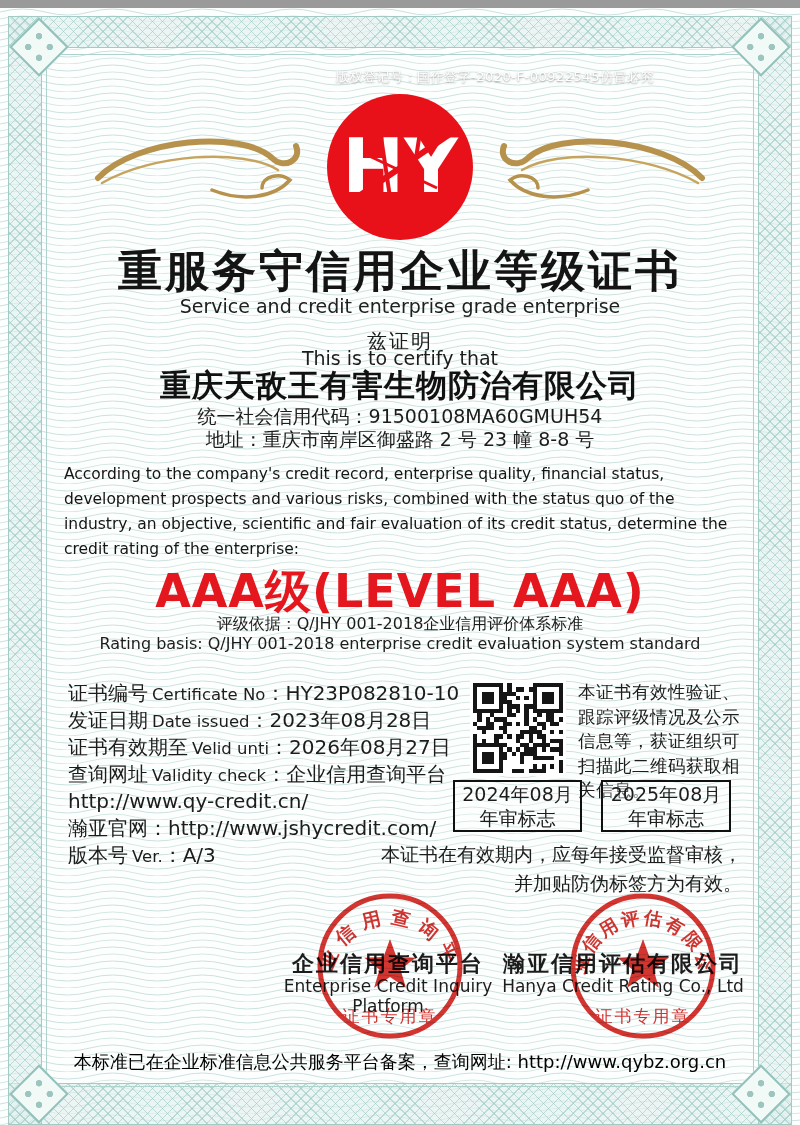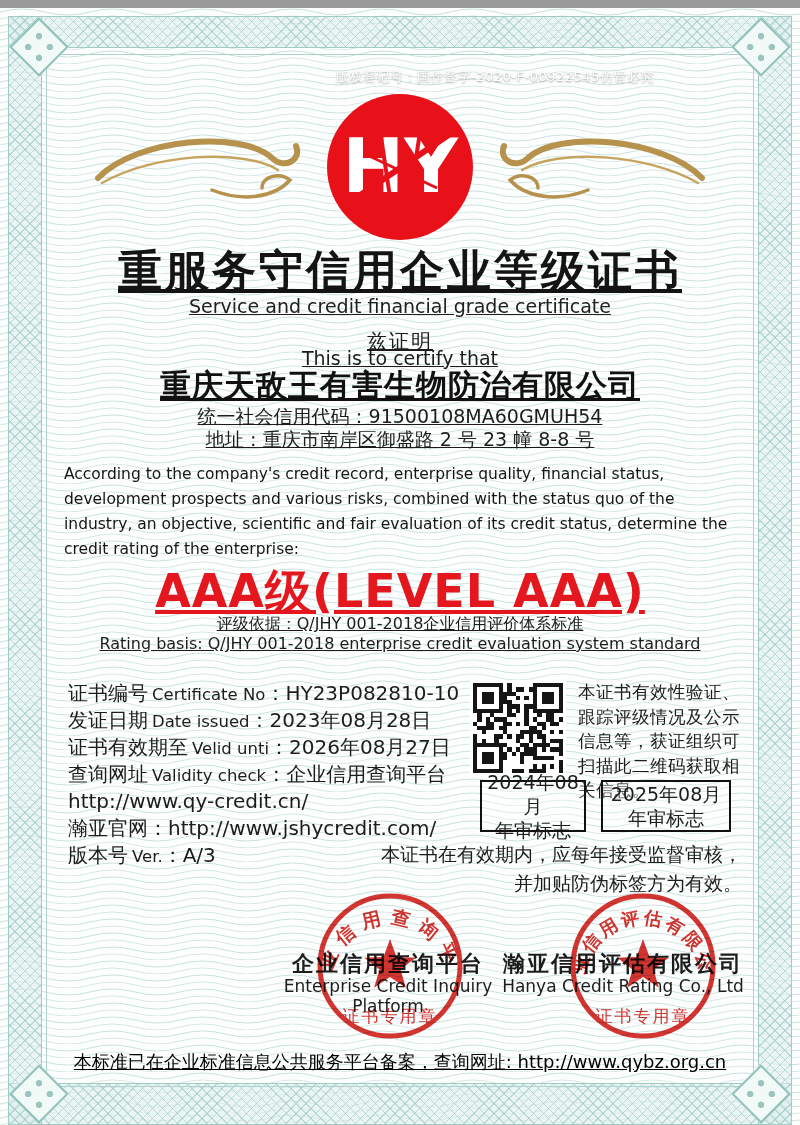--- a/index.html
+++ b/index.html
@@ -27,21 +27,21 @@
         background-image:
           radial-gradient(circle at 30% 30%, #9cc5bf 3px, transparent 3.5px),
           radial-gradient(circle at 70% 30%, #9cc5bf 3px, transparent 3.5px),
           radial-gradient(circle at 30% 70%, #9cc5bf 3px, transparent 3.5px),
           radial-gradient(circle at 70% 70%, #9cc5bf 3px, transparent 3.5px);}
   .corner-tl{left:6px;top:6px;} .corner-tr{right:6px;top:6px;}
   .corner-bl{left:6px;bottom:6px;} .corner-br{right:6px;bottom:6px;}
   .inner-frame{position:absolute;inset:46px;border:1px solid #aed2cc;z-index:1;pointer-events:none;}
 
   .abs{position:absolute;z-index:2;}
-  .ctr{left:0;right:0;text-align:center;text-decoration:underline;}
+  .ctr{left:0;right:0;text-align:center;}
 
   .copyright{top:60px;left:190px;right:0;text-align:center;font-size:13px;color:#fff;
              text-shadow:0 1px 2px rgba(90,90,90,.6);letter-spacing:.5px;}
   .logo{top:84px;left:325px;width:150px;height:150px;}
   .flourish{top:120px;width:235px;height:78px;}
   .flourish.fl-left{left:92px;} .flourish.fl-right{right:92px;transform:scaleX(-1);}
 
   .title-zh{top:234px;font-size:44px;font-weight:700;letter-spacing:3px;color:#141414;}
   .title-en{top:287px;font-size:19px;color:#202020;}
   .certify-zh{top:320px;font-size:20px;letter-spacing:2px;}
@@ -65,21 +65,21 @@
   .details .val{font-size:20px;}
 
   .qr-box{top:672px;left:470px;width:96px;height:96px;background:#fff;padding:3px;}
   .qr-box svg{width:100%;height:100%;display:block;}
   .qr-note{top:672px;left:578px;width:168px;text-align:left;
            font-size:17.5px;line-height:24.5px;letter-spacing:.5px;}
 
   .mark-box{top:772px;height:52px;border:2px solid #101010;background:rgba(255,255,255,.25);
             display:flex;flex-direction:column;justify-content:center;text-align:center;
             font-size:19px;line-height:24px;}
-  .mark-1{left:480px;width:106px;} .mark-2{left:601px;width:130px;}
+  .mark-1{left:453px;width:129px;} .mark-2{left:601px;width:130px;}
 
   .supervision{top:832px;right:58px;width:420px;text-align:right;font-size:19px;line-height:29px;}
 
   .stamp{width:150px;height:150px;z-index:3;mix-blend-mode:multiply;opacity:.92;}
   .stamp-1{left:315px;top:883px;} .stamp-2{left:568px;top:883px;}
   .org{z-index:2;text-align:center;}
   .org-zh{top:941px;font-size:22px;font-weight:700;letter-spacing:2px;}
   .org-en{top:968px;font-size:17px;}
   .org-left{left:268px;width:240px;} .org-right{left:500px;width:246px;}
 
@@ -135,21 +135,21 @@
     <path d="M10 55 C60 26 150 20 186 42" fill="none" stroke="#c6a45e" stroke-width="2.5" stroke-linecap="round"></path>
     <path d="M120 62 C150 74 182 70 198 52 C188 44 170 48 170 60" fill="none" stroke="#b6924d" stroke-width="3.5" stroke-linecap="round"></path>
   </svg>
   <svg class="abs flourish fl-right" viewBox="0 0 235 78">
     <path d="M6 50 C45 10 150 2 180 30 C192 42 210 32 204 18" fill="none" stroke="#b6924d" stroke-width="6" stroke-linecap="round"></path>
     <path d="M10 55 C60 26 150 20 186 42" fill="none" stroke="#c6a45e" stroke-width="2.5" stroke-linecap="round"></path>
     <path d="M120 62 C150 74 182 70 198 52 C188 44 170 48 170 60" fill="none" stroke="#b6924d" stroke-width="3.5" stroke-linecap="round"></path>
   </svg>
 
   <div class="abs ctr title-zh">重服务守信用企业等级证书</div>
-  <div class="abs ctr title-en">Service and credit financial grade certificate</div>
+  <div class="abs ctr title-en">Service and credit enterprise grade enterprise</div>
 
   <div class="abs ctr certify-zh">兹证明</div>
   <div class="abs ctr certify-en">This is to certify that</div>
   <div class="abs ctr company">重庆天敌王有害生物防治有限公司</div>
   <div class="abs ctr credit-code">统一社会信用代码：91500108MA60GMUH54</div>
   <div class="abs ctr address">地址：重庆市南岸区御盛路 2 号 23 幢 8-8 号</div>
 
   <div class="abs para">
     <div class="en">According to the company's credit record, enterprise quality, financial status, development prospects and various risks, combined with the status quo of the industry, an objective, scientific and fair evaluation of its credit status, determine the credit rating of the enterprise:</div>
   </div>

